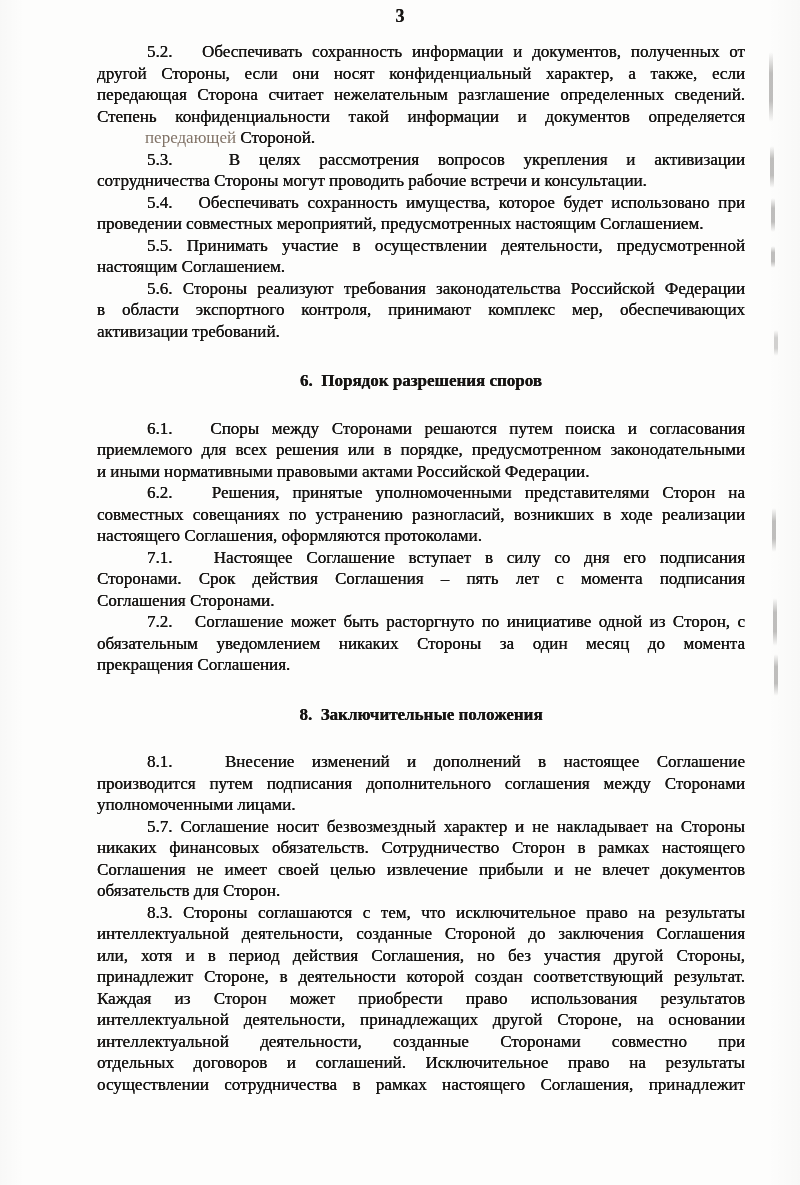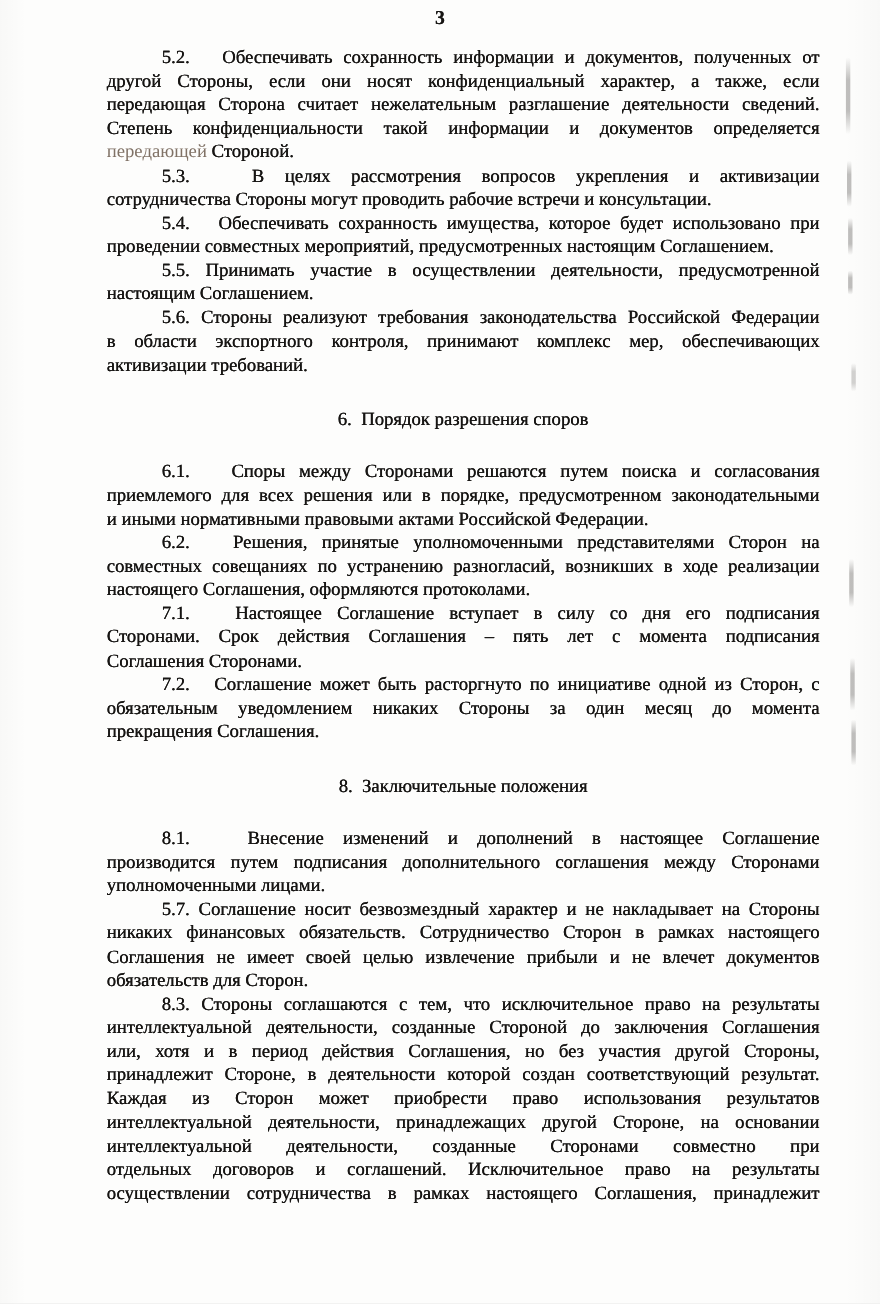--- a/index.html
+++ b/index.html
@@ -16,22 +16,22 @@
   }
   .docbody {
     margin:14px 0 0 97px; width:648px;
     font-size:17px; line-height:21.5px;
     text-shadow:0 0 0.6px rgba(0,0,0,0.85), 0.3px 0 0 rgba(0,0,0,0.45);
   }
   .para { margin:0; }
   .ln { text-align:justify; text-align-last:justify; white-space:nowrap; }
   .ln.lastln { text-align-last:left; }
   .plines > .ln:first-child { text-indent:50px; }
-  .heading { text-align:center; font-weight:normal; margin:28px 0 26px 0; }
-  .faded { color:#807266; filter:blur(0.35px); text-shadow:none; }
+  .heading { text-align:center; font-weight:bold; margin:28px 0 26px 0; }
+  .faded { color:#807266; filter:blur(0.35px); text-shadow:none;margin-left:48px; }
   .streak { position:absolute; width:4px; border-radius:3px;
     background:linear-gradient(180deg, rgba(150,150,150,0) 0%, rgba(140,138,136,0.55) 30%, rgba(140,138,136,0.55) 70%, rgba(150,150,150,0) 100%); }
   .s1 { left:769px; top:52px;  height:70px; }
   .s2 { left:770px; top:146px; height:42px; }
   .s3 { left:771px; top:198px; height:34px; }
   .s4 { left:771px; top:246px; height:22px; }
   .s5 { left:772px; top:508px; height:44px; }
   .s6 { left:773px; top:598px; height:48px; }
   .s7 { left:774px; top:654px; height:42px; }
   .s8 { left:774px; top:330px; height:26px; opacity:.7; }
@@ -41,21 +41,21 @@
 
 <div class="page">
   <div class="pagenum">3</div>
 
   <div class="docbody">
 
     <div class="para">
       <div class="plines">
           <div class="ln">5.2.&nbsp;&nbsp; Обеспечивать сохранность информации и документов, полученных от</div>
           <div class="ln">другой Стороны, если они носят конфиденциальный характер, а также, если</div>
-          <div class="ln">передающая Сторона считает нежелательным разглашение деятельности сведений.</div>
+          <div class="ln">передающая Сторона считает нежелательным разглашение определенных сведений.</div>
           <div class="ln">Степень конфиденциальности такой информации и документов определяется</div>
         </div>
       <div class="ln lastln"><span class="faded">передающей</span><span> Стороной.</span></div>
     </div>
 
     <div class="para plines">
         <div class="ln">5.3.&nbsp;&nbsp; В целях рассмотрения вопросов укрепления и активизации</div>
         <div class="ln lastln">сотрудничества Стороны могут проводить рабочие встречи и консультации.</div>
       </div>
     <div class="para plines">

